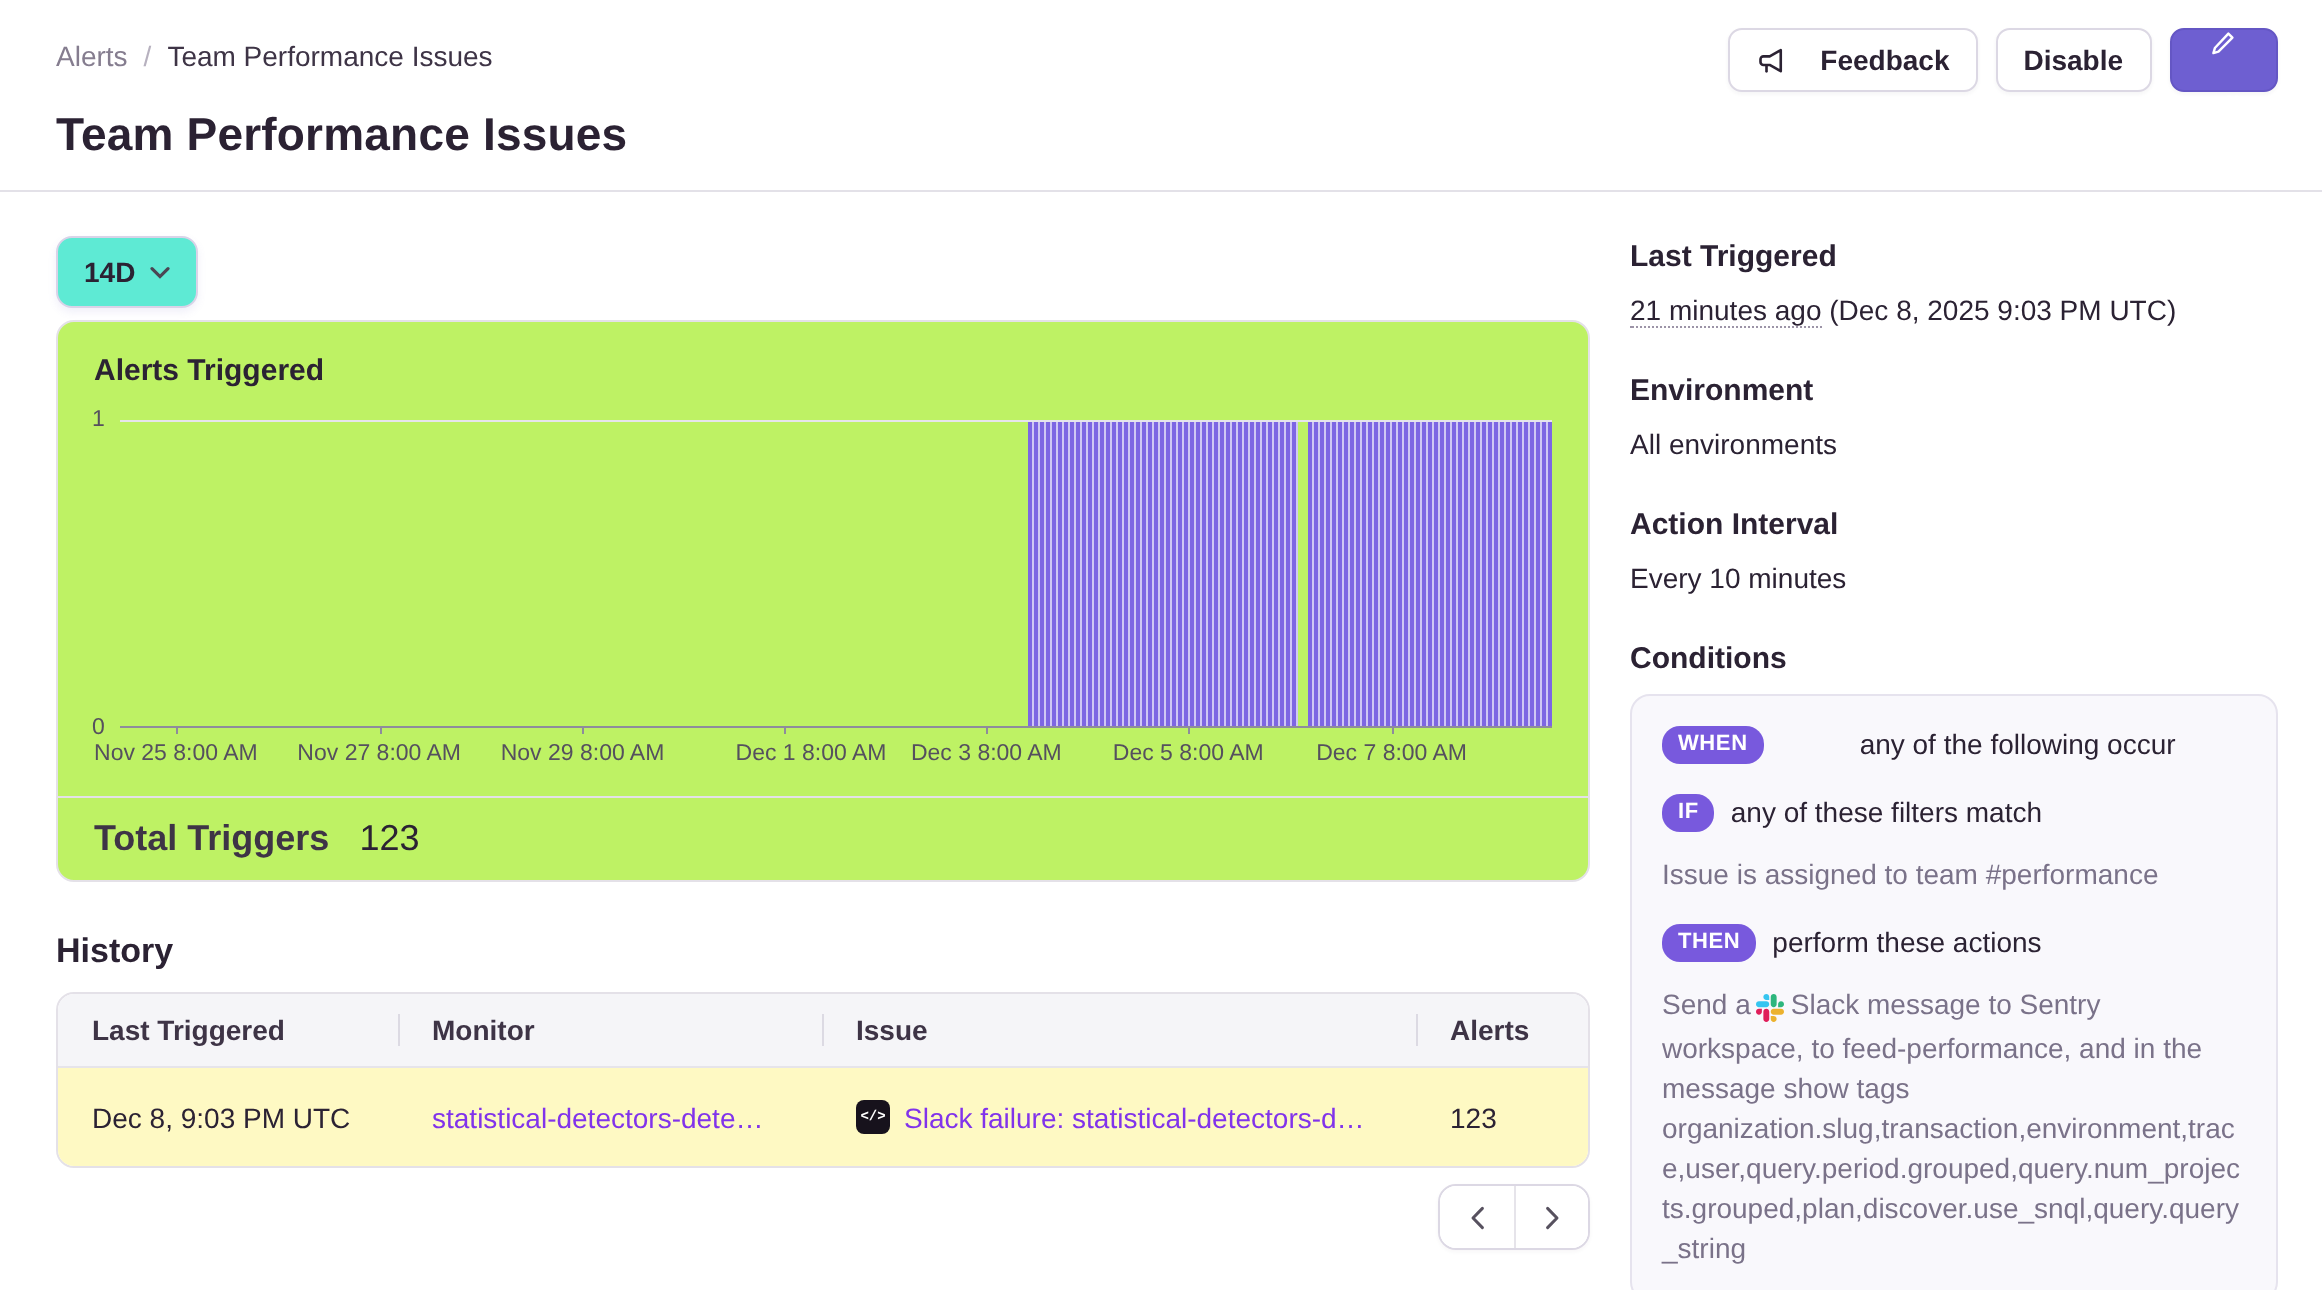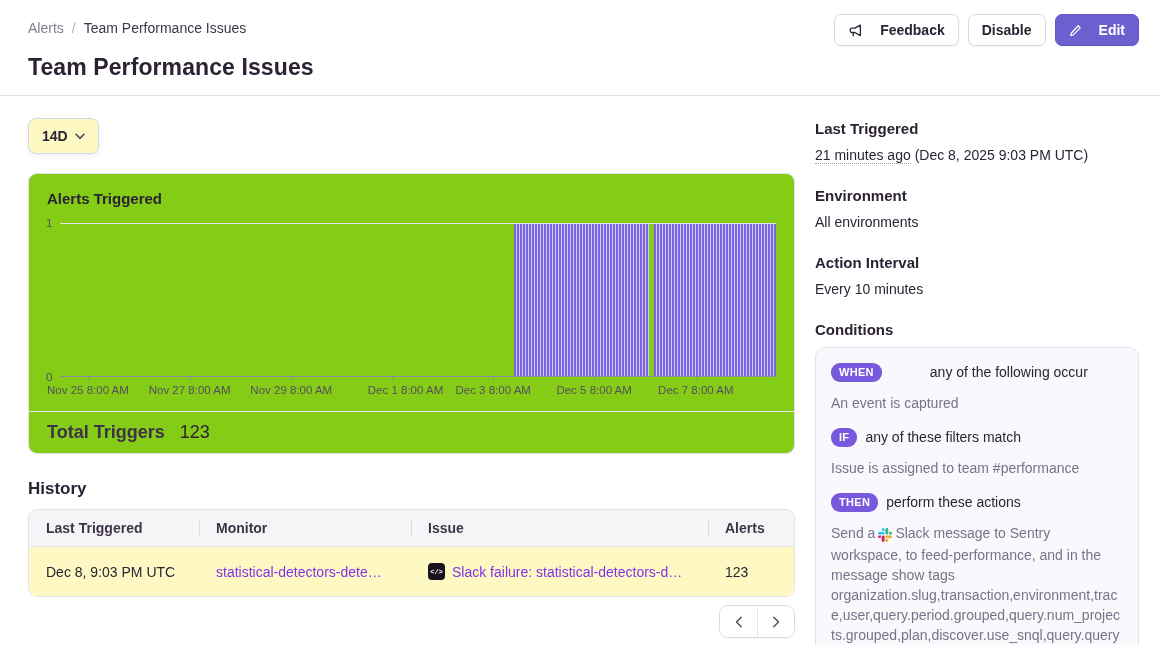--- a/index.html
+++ b/index.html
@@ -21,40 +21,40 @@
   .crumb-current { color:#3e3446; }
   .topbar-buttons { display:flex; gap:9px; }
   .btn {
     height:32px; padding:0 13px; border-radius:7px;
     border:1px solid #dcd8e4; background:#fff;
     font-weight:700; font-size:14px; color:#2b2233;
     display:inline-flex; align-items:center; gap:17px; cursor:pointer;
     box-shadow:0 1px 2px rgba(43,34,51,0.05);
     font-family:"Liberation Sans", sans-serif;
   }
-  .btn-primary { background:#6e5fd1; border-color:#6456c4; color:#fff; }
+  .btn-primary { background:#6e5fd1; border-color:#6456c4; color:#fff;flex-direction:column; }
   .page-title { margin:8px 0 0; font-size:23px; font-weight:700; color:#2b2233; letter-spacing:0.1px; }
 
   
   .main { display:flex; gap:20px; padding:0 22px 0 28px; }
   .col-left { width:767px; flex:none; }
   .col-right { width:324px; flex:none; padding-top:24px; }
 
   
   .range-btn {
     margin-top:22px; height:36px; padding:0 13px;
-    border:1px solid #d9d3e8; border-radius:8px; background:#fef9c3;
+    border:1px solid #d9d3e8; border-radius:8px; background:#5eead4;
     font-weight:700; font-size:14px; color:#2b2233;
     display:inline-flex; align-items:center; gap:7px; cursor:pointer;
     box-shadow:0 2px 4px rgba(108,95,199,0.10);
     font-family:"Liberation Sans", sans-serif;
   }
 
   
-  .chart-card { margin-top:19px; border:1px solid #e4e1e8; border-radius:9px; background:#84cc16; }
+  .chart-card { margin-top:6px; border:1px solid #e4e1e8; border-radius:9px; background:#bef264; }
   .chart-body { padding:16px 18px 12px; }
   .chart-title { font-size:15px; font-weight:700; color:#2b2233; }
   .chart-wrap { margin-top:16px; position:relative; }
   .plot {
     position:relative; height:154px; margin-left:13px;
     border-top:1px solid #e6e5ec; border-bottom:1px solid #8e8c9c;
   }
   .ylab { position:absolute; left:-14px; font-size:11.5px; color:#55505e; }
   .ylab-top { top:-7px; }
   .ylab-bottom { bottom:-7px; }
@@ -280,21 +280,20 @@
     </div>
 
     <div class="side-section">
       <h3 class="side-heading">Conditions</h3>
       <div class="cond-panel">
 
         <div class="cond-row">
           <span class="badge">WHEN</span>
           <span class="cond-title">any of the following occur</span>
         </div>
-        <div class="cond-detail">An event is captured</div>
 
         <div class="cond-row">
           <span class="badge">IF</span>
           <span class="cond-title">any of these filters match</span>
         </div>
         <div class="cond-detail">Issue is assigned to team #performance</div>
 
         <div class="cond-row">
           <span class="badge">THEN</span>
           <span class="cond-title">perform these actions</span>

